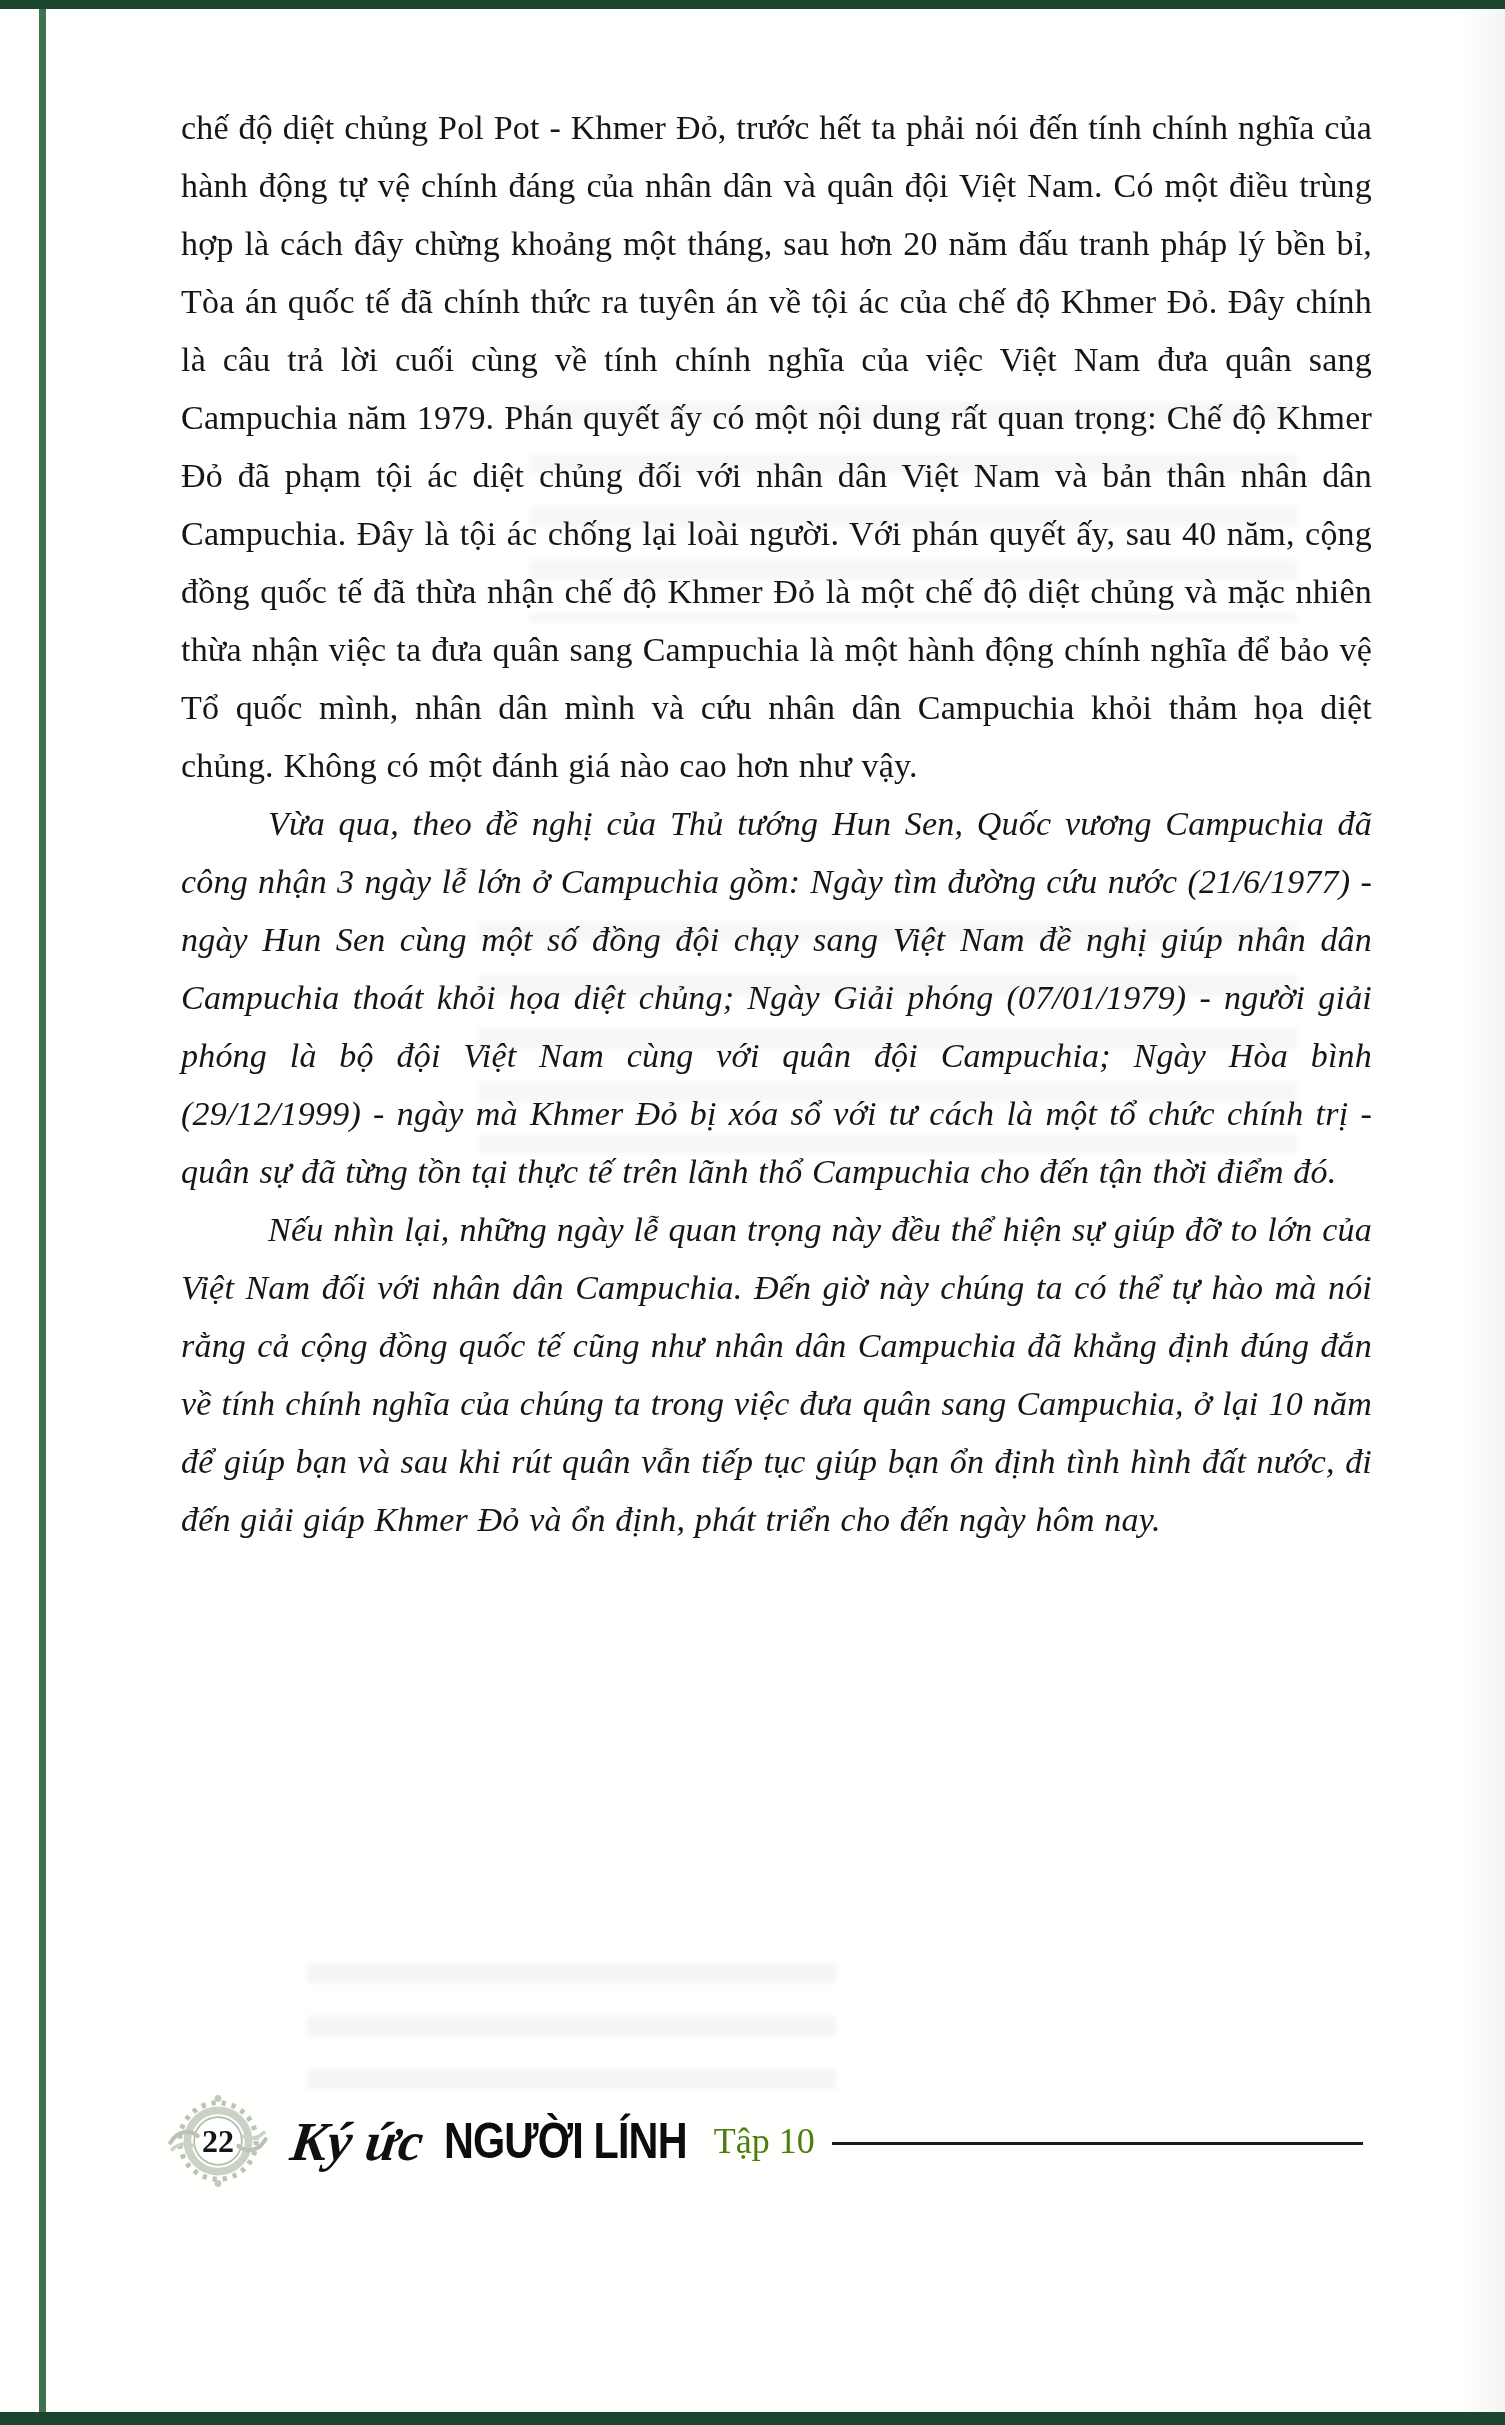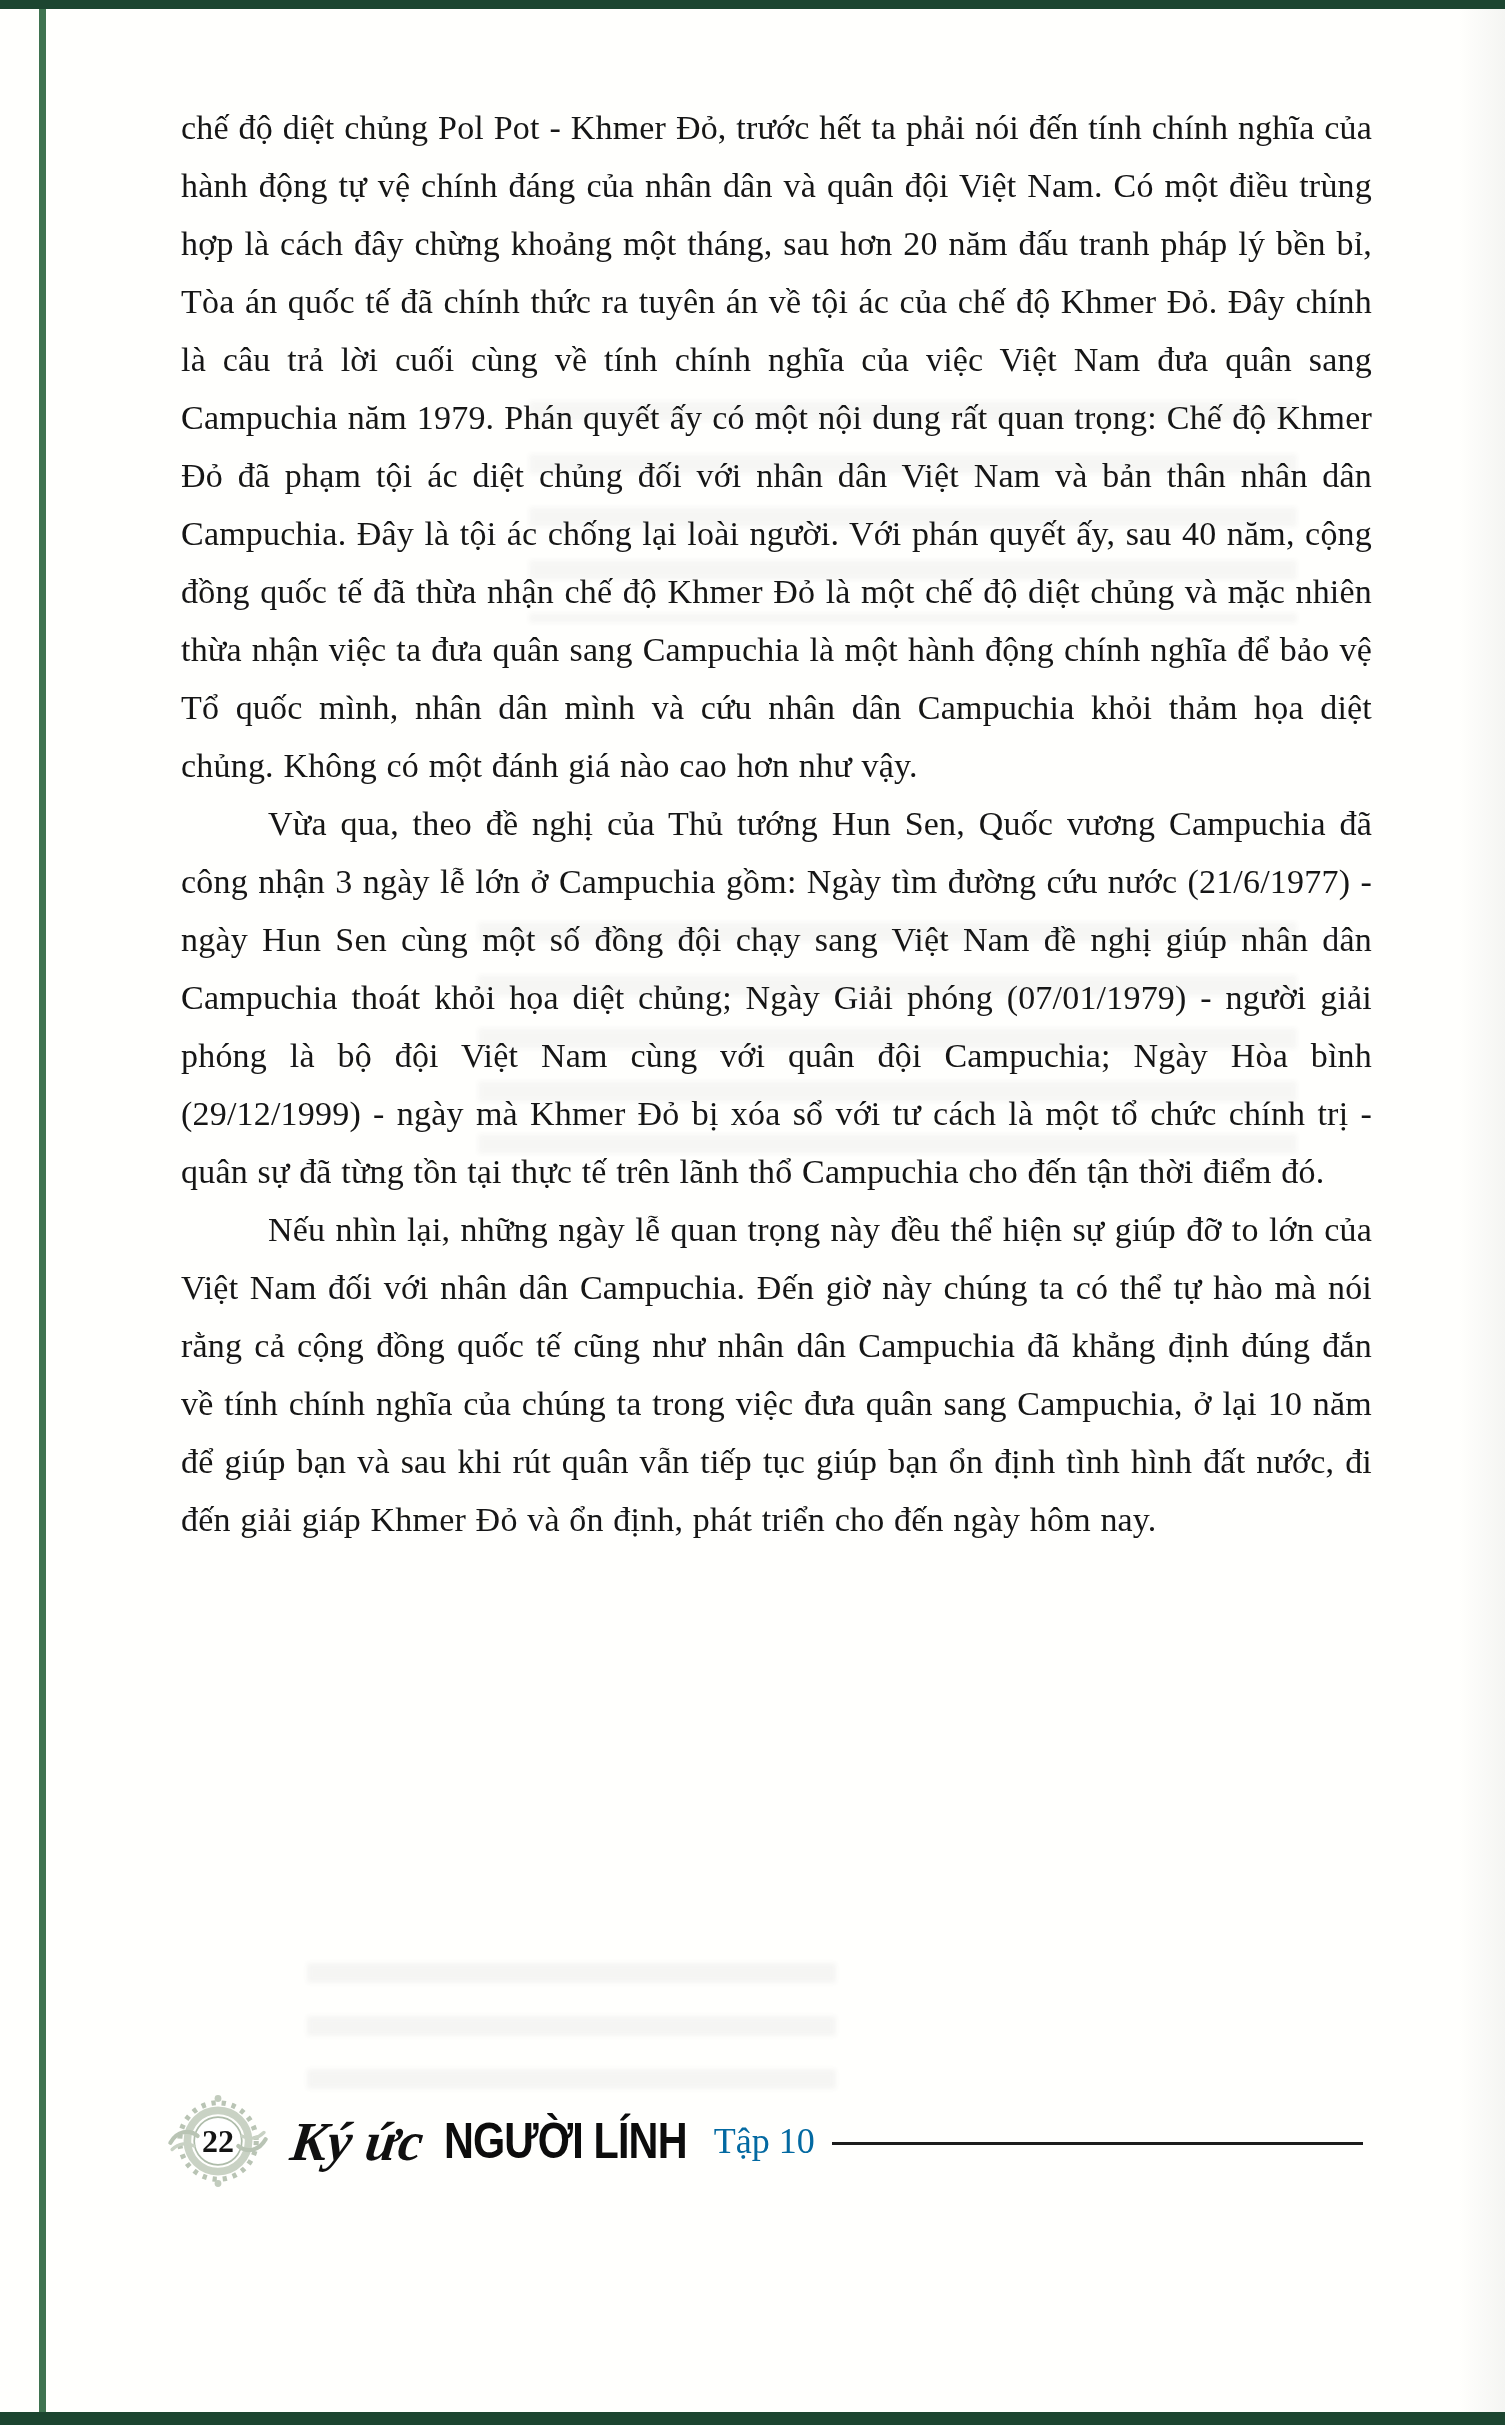--- a/index.html
+++ b/index.html
@@ -35,21 +35,21 @@
     position:absolute; left:181px; top:99px; width:1191px;
   }
   .para {
     font-size:34px;
     line-height:58px;
     text-align:justify;
     letter-spacing:0.2px;
     word-spacing:0.9px;
     hyphens:none;
   }
-  .para.indent { text-indent:87px; }
+  .para.indent { text-indent:87px;font-style:italic; }
 
   
   .page-footer {
     position:absolute; left:167px; right:143px; top:2088px; height:106px;
     display:flex; align-items:center;
   }
   .medallion { position:relative; width:102px; height:102px; flex:0 0 auto; margin-right:22px; }
   .medallion svg { position:absolute; inset:0; width:100%; height:100%; }
   .page-num {
     position:absolute; inset:0; display:flex; align-items:center; justify-content:center;
@@ -64,21 +64,21 @@
   }
   .bold-title {
     font-size:44px; font-weight:900;
     font-family:"Liberation Sans","DejaVu Sans",sans-serif;
     letter-spacing:-0.9px;
     transform:scale(0.94,1.12); transform-origin:left center;
     margin-right:12px; color:#0c0c0c; white-space:nowrap;
   }
   .volume {
     font-size:36px; font-family:"Liberation Serif",serif;
-    margin-right:17px; color:#0369a1; white-space:nowrap;
+    margin-right:17px; color:#4d7c0f; white-space:nowrap;
   }
   .footer-rule { flex:1; height:2.6px; background:#1c1c1c; margin-top:5.1px; }
 </style>
 </head>
 <body>
 
 <div class="edge-top"></div>
 <div class="edge-bottom"></div>
 <div class="edge-left"></div>
 <div class="edge-shade-right"></div>

